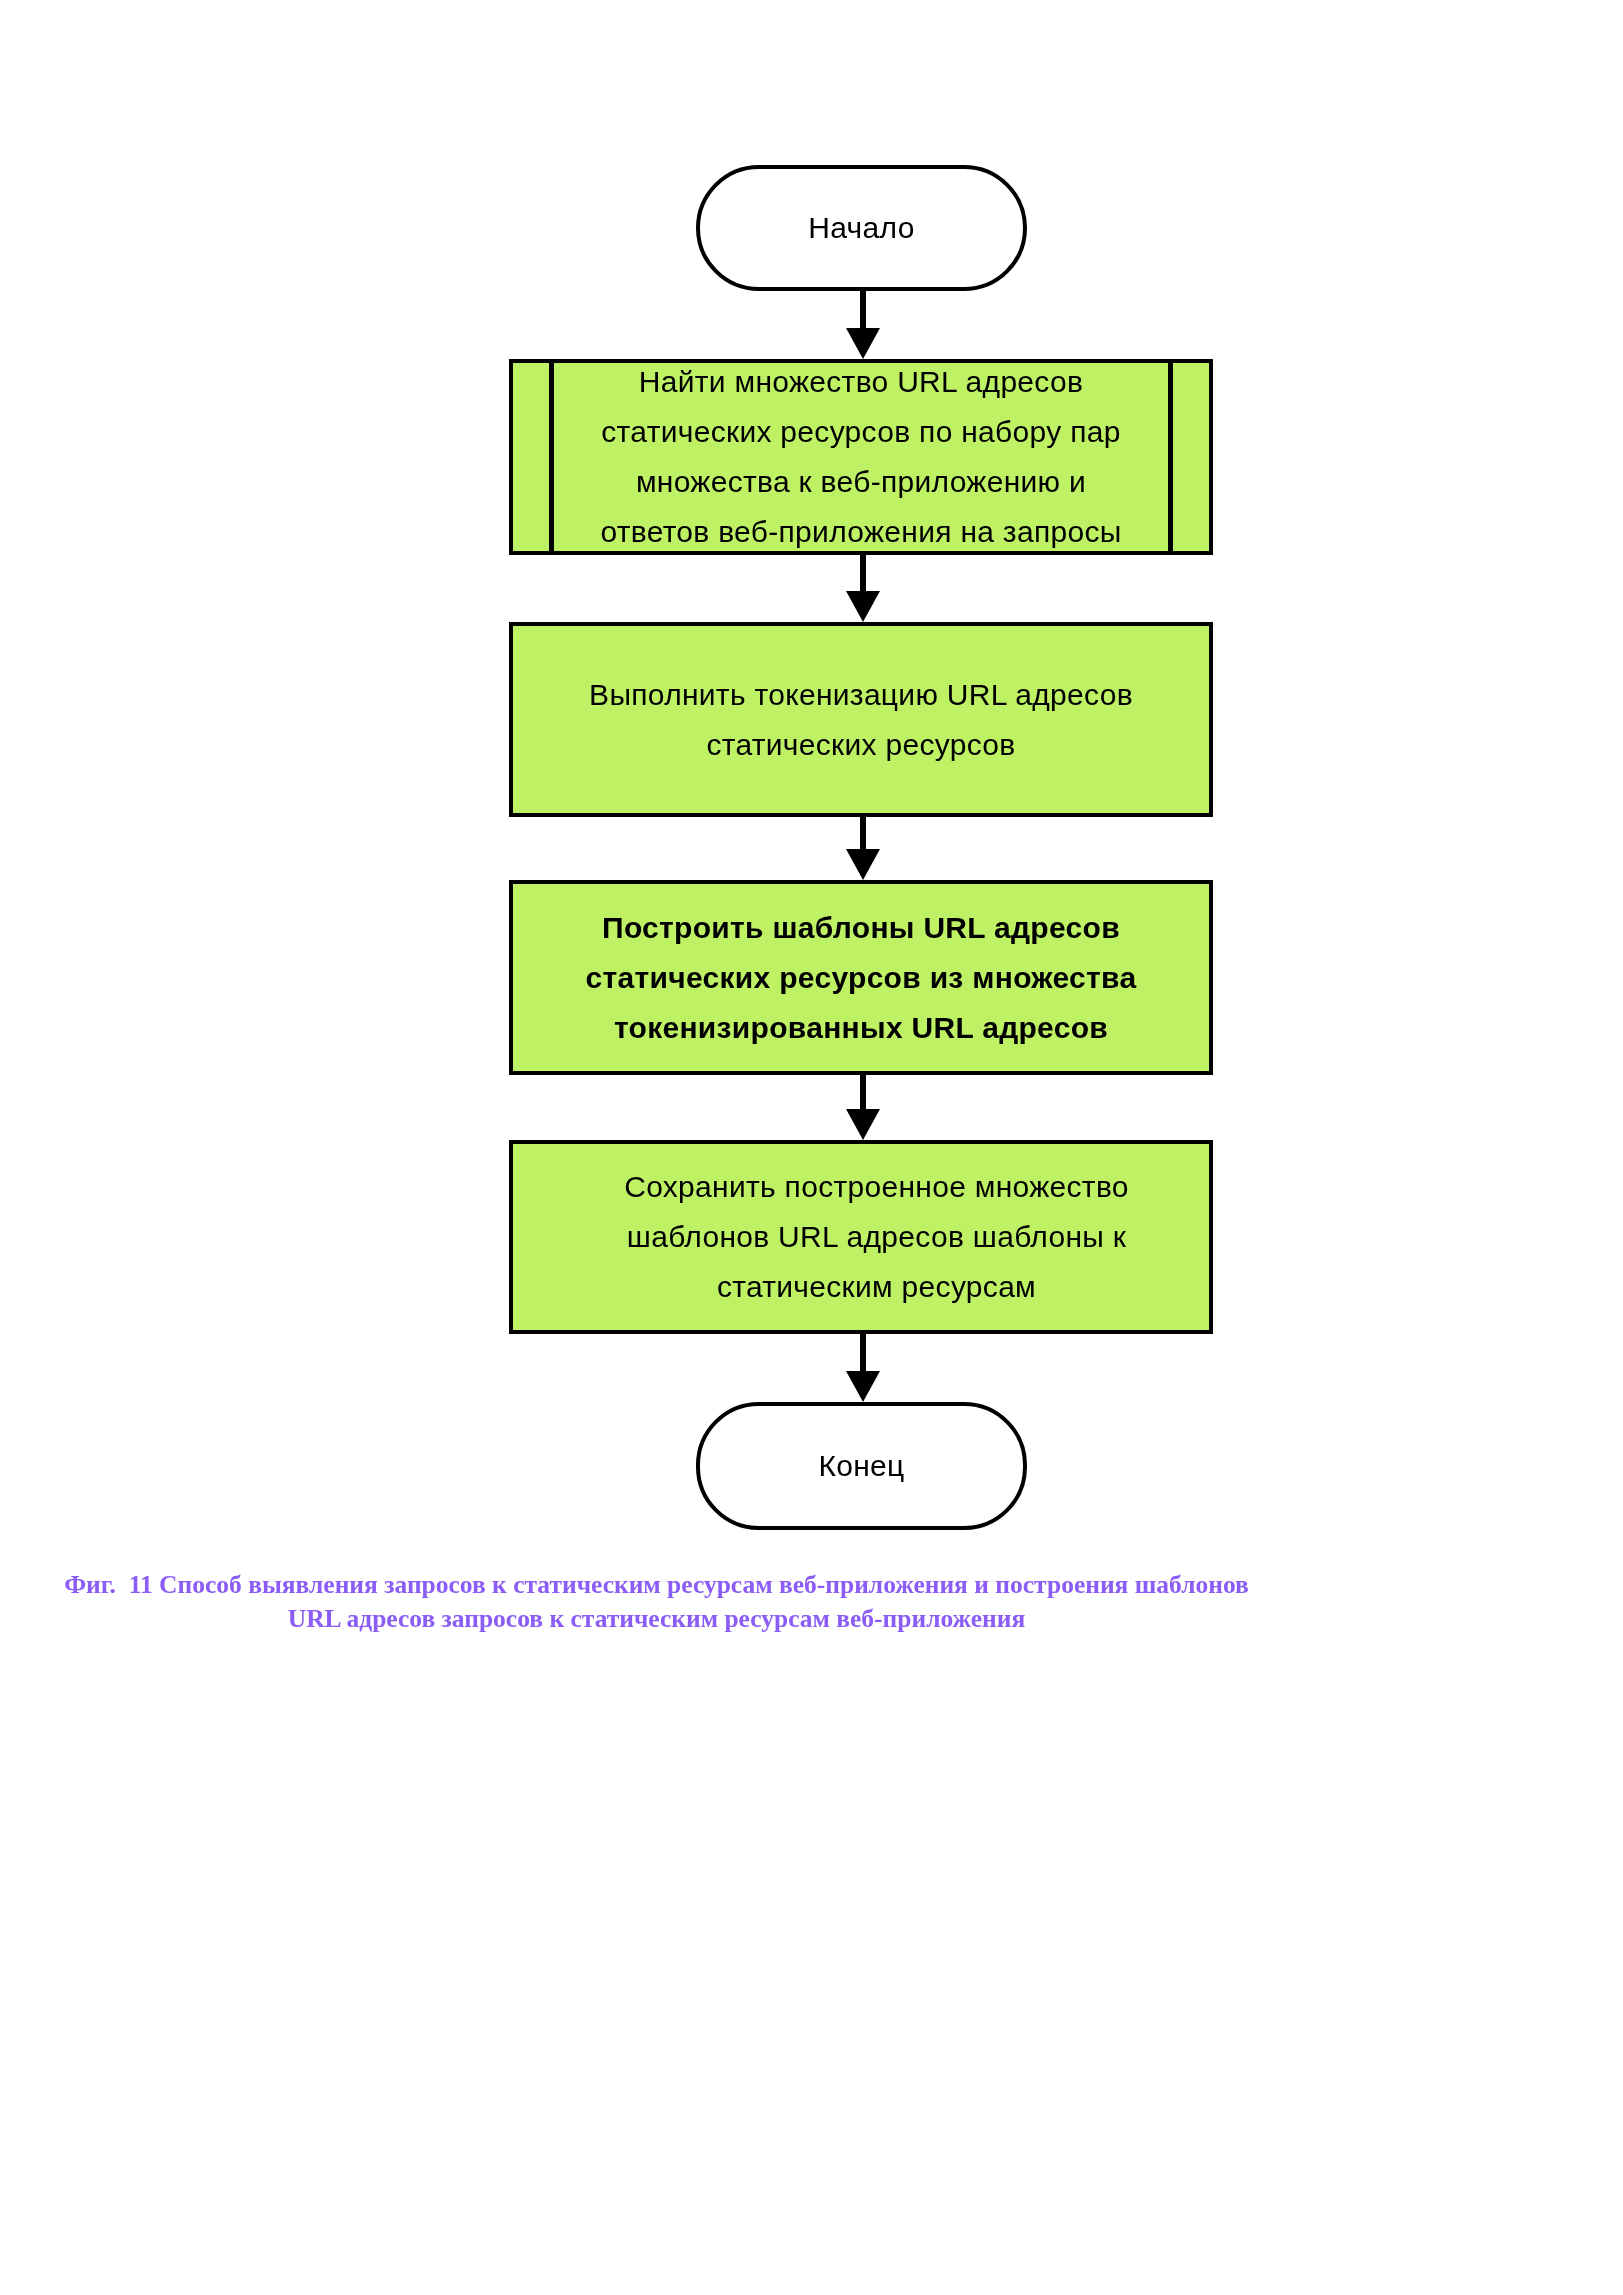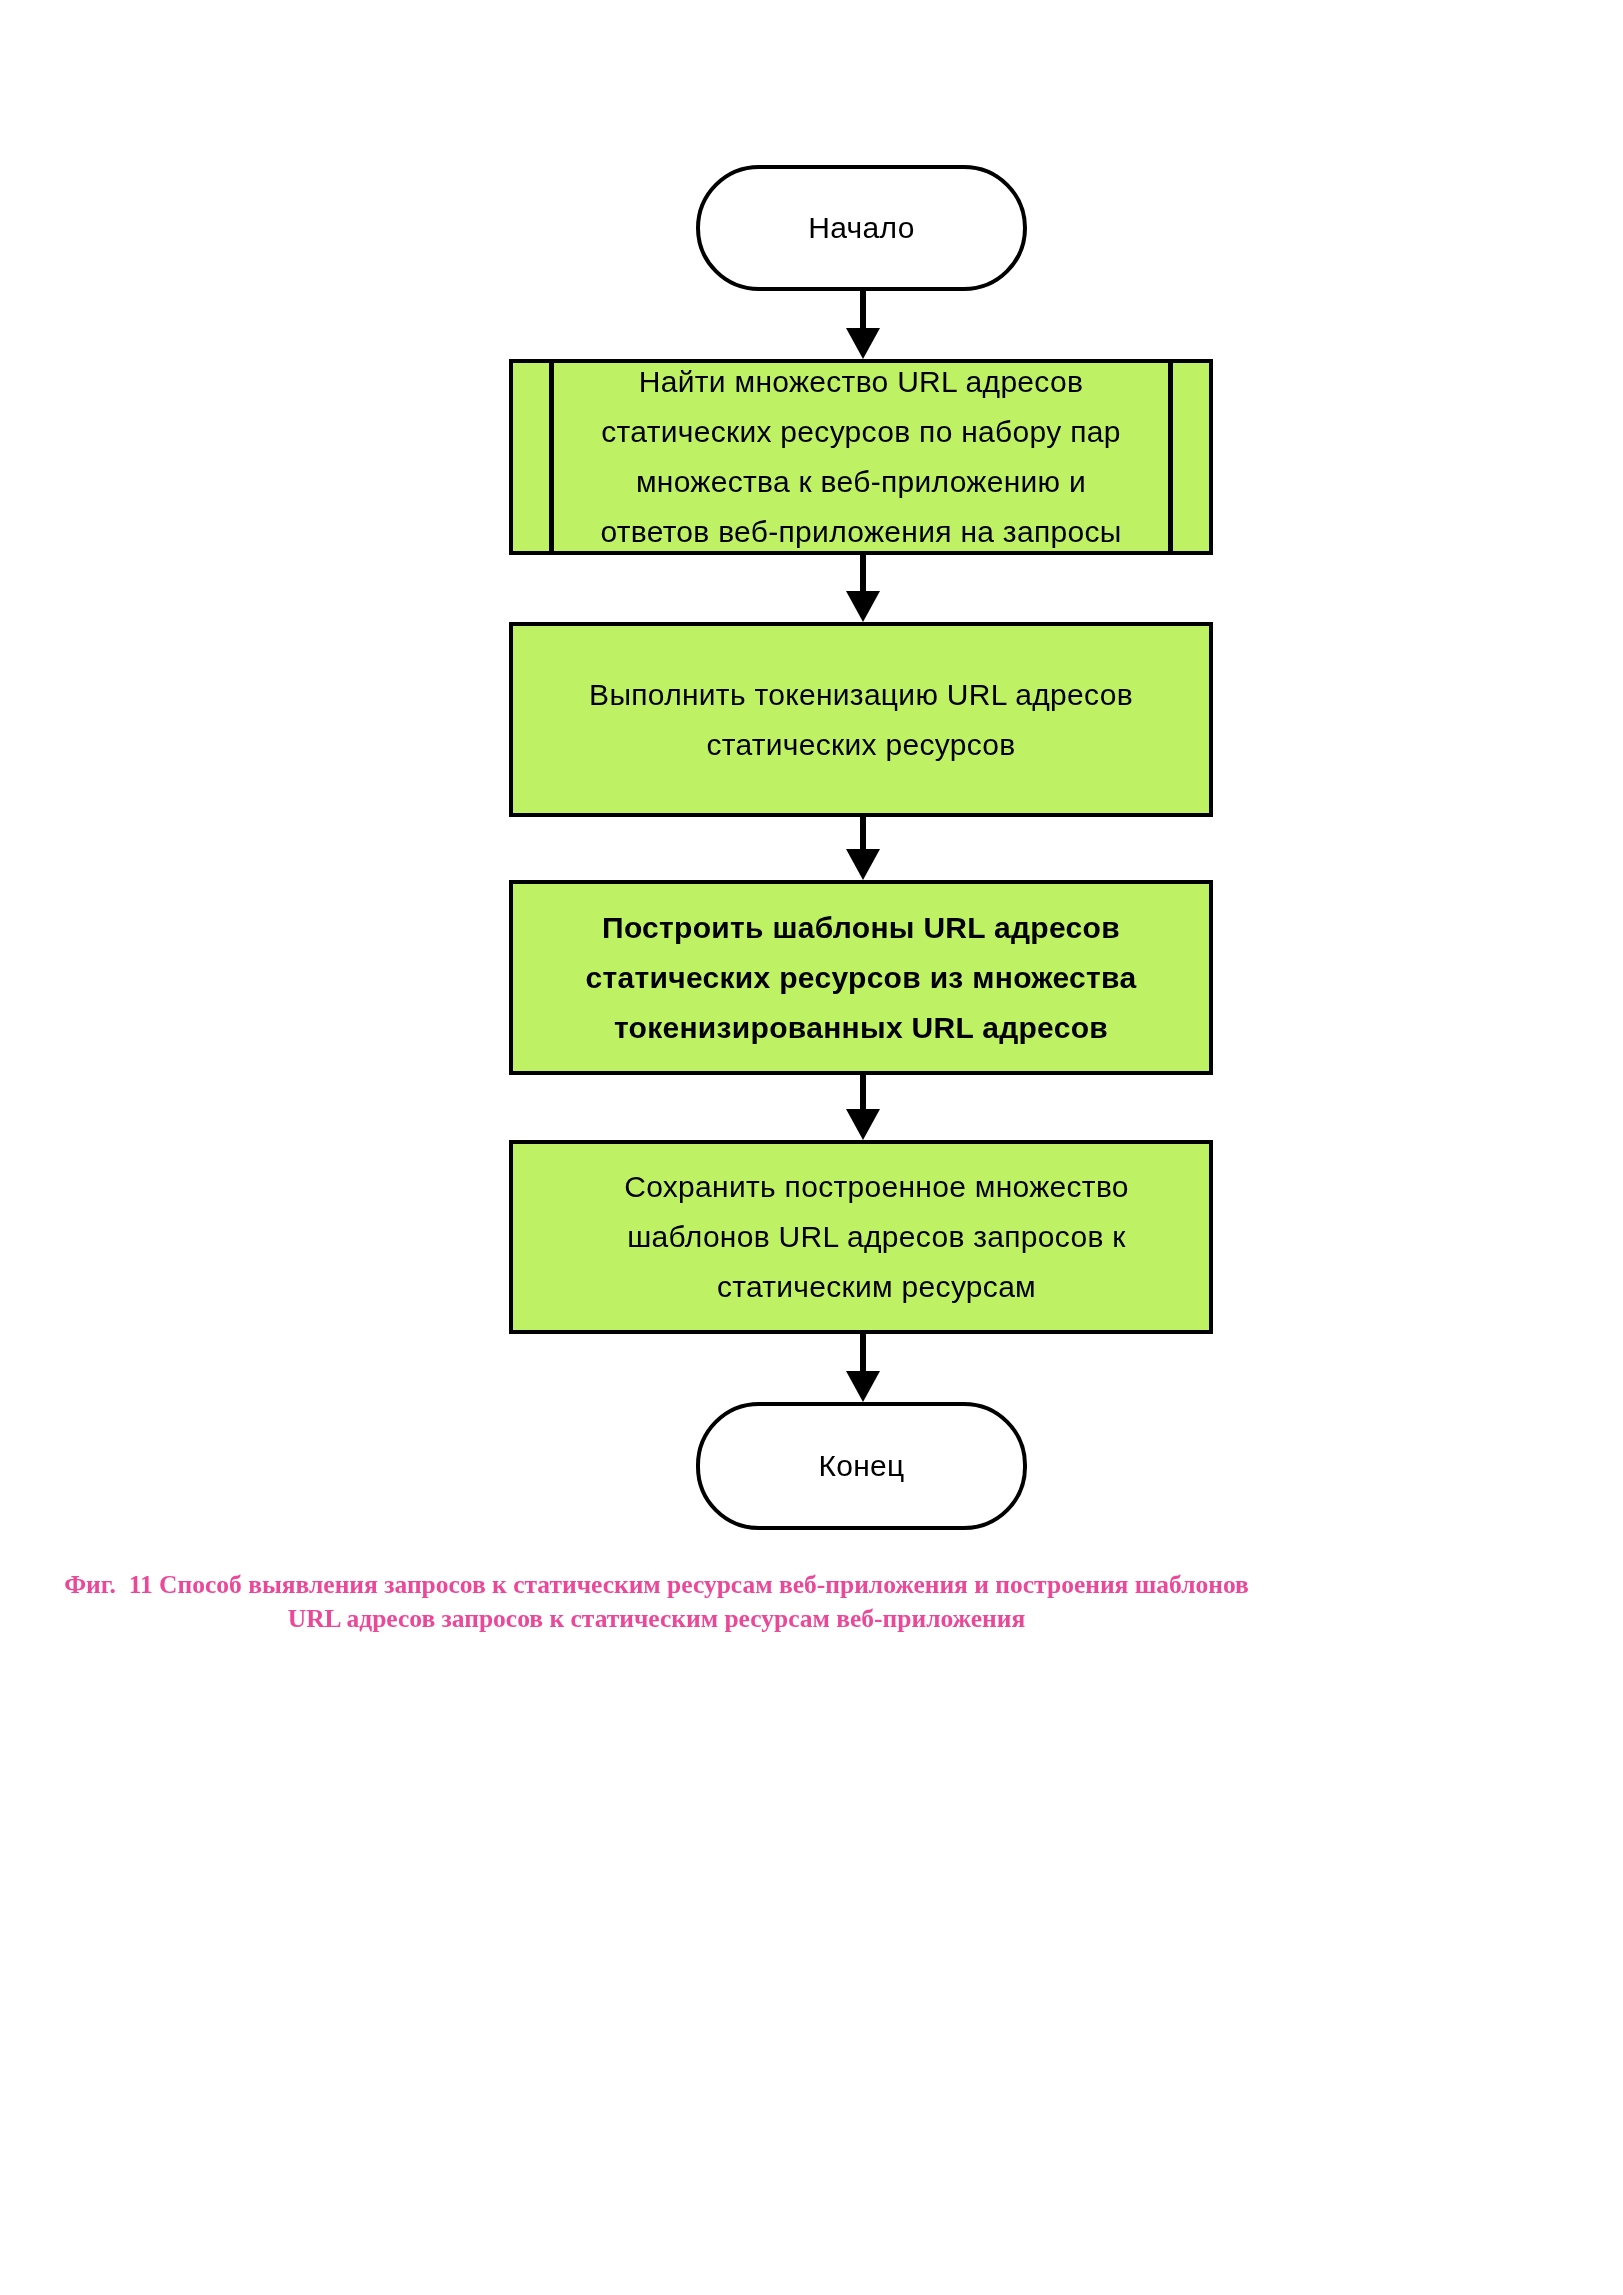--- a/index.html
+++ b/index.html
@@ -83,21 +83,21 @@
   .caption {
     position: absolute;
     left: 0;
     right: 0;
     top: 1568px;
     text-align: center;
     font-family: "Liberation Serif", "DejaVu Serif", serif;
     font-weight: bold;
     font-size: 25.5px;
     line-height: 34px;
-    color: #ec4899;
+    color: #8b5cf6;
   }
   .caption .cap-line { white-space: pre-wrap; }
 </style>
 </head>
 <body>
 
 <div class="page">
 
   <div class="terminal" style="left:696px; top:165px; width:331px; height:126px;">
     <span>Начало</span>
@@ -145,21 +145,21 @@
   </div>
 
   <div class="arrow" style="left:846px; top:1075px; height:65px;">
     <div class="stem"></div>
     <div class="head"></div>
   </div>
 
   <div class="process" style="left:509px; top:1140px; width:704px; height:194px;padding-left:31px;">
     <div class="txt">
       <div>Сохранить построенное множество</div>
-      <div>шаблонов URL адресов запросов к</div>
+      <div>шаблонов URL адресов шаблоны к</div>
       <div>статическим ресурсам</div>
     </div>
   </div>
 
   <div class="arrow" style="left:846px; top:1334px; height:68px;">
     <div class="stem"></div>
     <div class="head"></div>
   </div>
 
   <div class="terminal" style="left:696px; top:1402px; width:331px; height:128px;">

